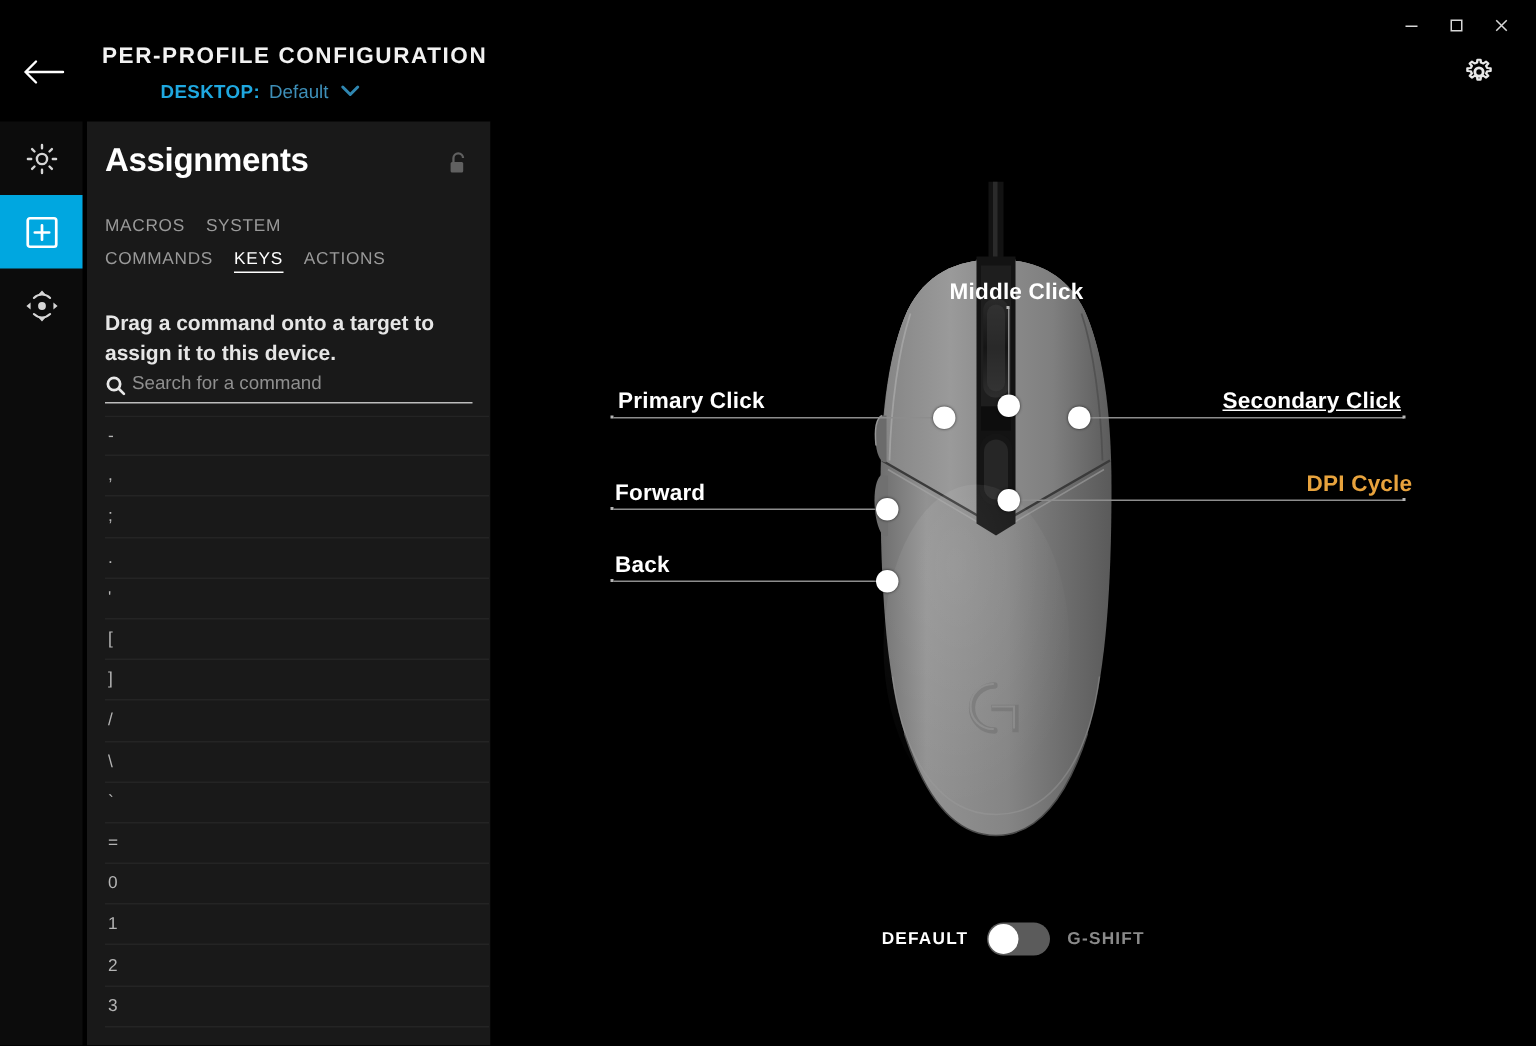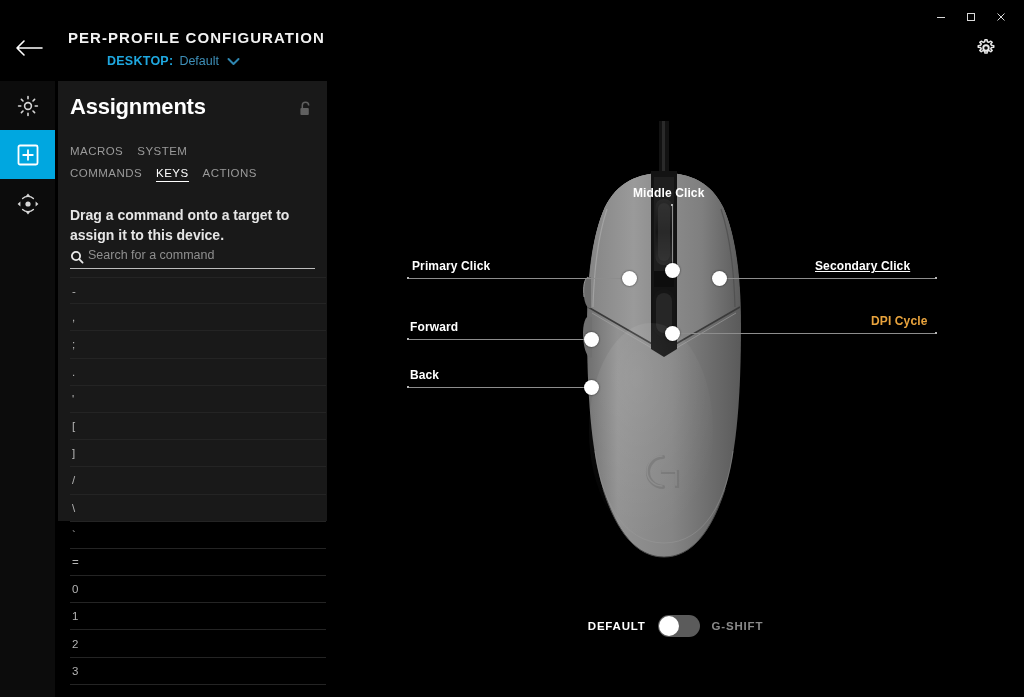--- a/index.html
+++ b/index.html
@@ -39,21 +39,21 @@
   
   .rail { position: absolute; left: 0; top: 81px; width: 55px; height: 616px; background: #0c0c0c; }
   .rail-item {
     width: 55px; height: 49px; display: flex; align-items: center; justify-content: center;
     cursor: pointer; color: #d6d6d6;
   }
   .rail-item.active { background: #00a7e0; color: #ffffff; }
 
   
   .panel {
-    position: absolute; left: 58px; top: 81px; width: 269px; height: 440px;
+    position: absolute; left: 58px; top: 81px; width: 269px; height: 616px;
     background: #191919;
   }
   .panel-title {
     position: absolute; left: 12px; top: 13px;
     font-size: 22px; font-weight: bold; color: #ffffff; letter-spacing: -0.01em;
   }
   .lock-icon { position: absolute; right: 14px; top: 19px; cursor: pointer; opacity: .55; }
 
   .tabs { position: absolute; left: 12px; top: 64px; width: 250px; }
   .tabrow { display: flex; gap: 14px; margin-bottom: 7px; }
@@ -102,21 +102,21 @@
     position: absolute; left: 0; top: 0; width: 5px; height: 54px;
     background: #7d7d7d; border-radius: 3px; cursor: pointer;
   }
 
   
   .stage { position: absolute; left: 327px; top: 81px; width: 697px; height: 616px; background: #000; }
   .mouse-wrap { position: absolute; left: 0; top: 0; width: 697px; height: 616px; }
   .mouse-svg { position: absolute; left: 232px; top: 40px; }
 
   .cal-label {
-    position: absolute; font-size: 12px; font-weight: bold; color: #ffffff;
+    position: absolute; font-size: 15px; font-weight: bold; color: #ffffff;
     letter-spacing: 0.01em; white-space: nowrap;
   }
   .cal-label.assigned { color: #e8a33d; }
   .leader { position: absolute; height: 1px; background: #8d8d8d; }
   .leader.vert { width: 1px; height: auto; background: #8d8d8d; }
   .leader-dot { position: absolute; width: 2px; height: 2px; background: #b5b5b5; }
   .node {
     position: absolute; width: 15px; height: 15px; border-radius: 50%;
     background: #ffffff; cursor: pointer; box-shadow: 0 0 2px rgba(0,0,0,.7);
   }

